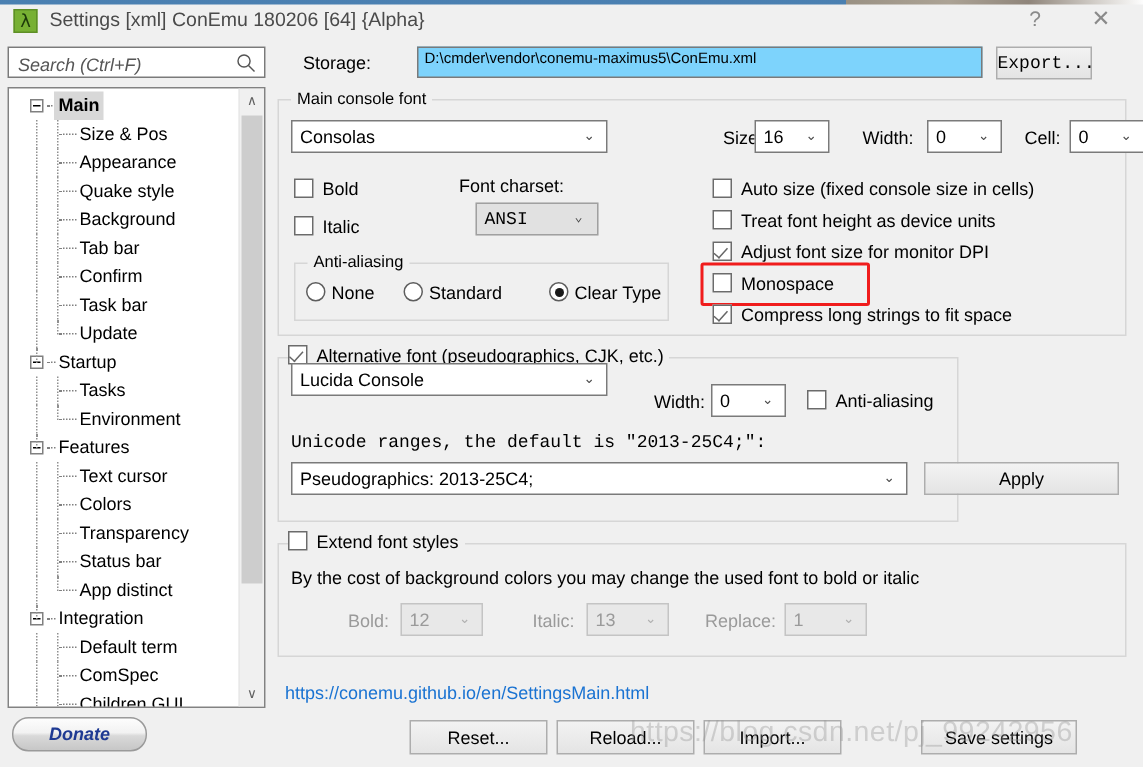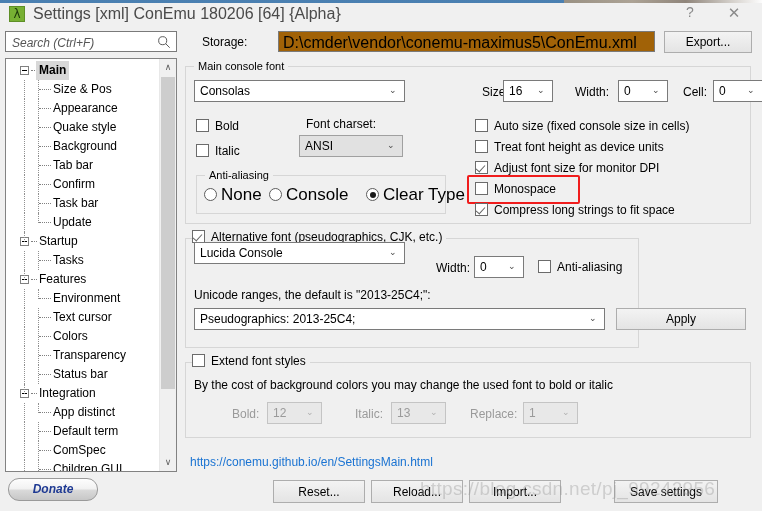--- a/index.html
+++ b/index.html
@@ -46,21 +46,21 @@
     box-sizing: border-box;
     color: #1d3a0a;
     font-size: 12px;
     line-height: 14px;
     text-align: center;
     font-family: "DejaVu Sans", sans-serif;
   }
   .title-text {
     position: absolute;
     left: 33px; top: 5px;
-    font-size: 16px;
+    font-size: 13px;
     color: #4a4a4a;
     white-space: nowrap;
   }
   .tb-btn {
     position: absolute;
     top: 0;
     width: 36px; height: 25px;
     color: #8a8a8a;
     font-size: 14px;
     line-height: 25px;
@@ -100,43 +100,43 @@
   
   .storage-label {
     position: absolute;
     left: 202px; top: 35px;
     font-size: 12px;
   }
   .storage-field {
     position: absolute;
     left: 278px; top: 31px;
     width: 377px; height: 21px;
-    background: #a16207;
+    background: #7dd3fc;
     border: 1px solid #7a7a7a;
     box-sizing: border-box;
-    font-size: 16px;
+    font-size: 10px;
     padding: 2px 0 0 4px;
     white-space: nowrap;
     overflow: hidden;
   }
   .btn {
     background: linear-gradient(to bottom, #f3f3f3, #e4e4e4);
     border: 1px solid #adadad;
     box-sizing: border-box;
     font-family: "Liberation Sans", sans-serif;
     font-size: 12px;
     color: #000;
     text-align: center;
     cursor: default;
     padding: 0;
   }
   .btn.export {
     position: absolute;
     left: 664px; top: 31px;
-    width: 88px; height: 22px;
+    width: 64px; height: 22px; font-family: Liberation Mono, monospace;
   }
 
   
   .tree {
     position: absolute;
     left: 5px; top: 58px;
     width: 172px; height: 414px;
     background: #fff;
     border: 1px solid #828282;
     box-sizing: border-box;
@@ -315,21 +315,21 @@
     content: "";
     position: absolute;
     left: 3px; top: 2px;
     width: 4px; height: 8px;
     border: solid #666;
     border-width: 0 1.6px 1.6px 0;
     transform: rotate(42deg);
   }
   .rad {
     position: absolute;
-    font-size: 17px;
+    font-size: 12px;
     white-space: nowrap;
     padding-left: 17px;
     line-height: 14px;
     height: 15px;
   }
   .rad:before {
     content: "";
     position: absolute;
     left: 0; top: 0;
     width: 13px; height: 13px;
@@ -471,67 +471,67 @@
           <span class="dot-h"></span>
           <span class="vline" style="height: 10px;"></span>
           <span class="lbl">Startup</span>
         </div>
         <div class="tree-row child">
           <span class="vline"></span>
           <span class="vline2"></span>
           <span class="dot-h"></span>
           <span class="lbl">Tasks</span>
         </div>
+        <div class="tree-row child">
+          <span class="vline"></span>
+          <span class="vline2 half"></span>
+          <span class="dot-h"></span>
+          <span class="lbl">Environment</span>
+        </div>
         <div class="tree-row root">
           <span class="expander"></span>
           <span class="dot-h"></span>
           <span class="vline" style="height: 10px;"></span>
           <span class="lbl">Features</span>
         </div>
         <div class="tree-row child">
           <span class="vline"></span>
+          <span class="vline2"></span>
+          <span class="dot-h"></span>
+          <span class="lbl">Text cursor</span>
+        </div>
+        <div class="tree-row child">
+          <span class="vline"></span>
+          <span class="vline2"></span>
+          <span class="dot-h"></span>
+          <span class="lbl">Colors</span>
+        </div>
+        <div class="tree-row child">
+          <span class="vline"></span>
+          <span class="vline2"></span>
+          <span class="dot-h"></span>
+          <span class="lbl">Transparency</span>
+        </div>
+        <div class="tree-row child">
+          <span class="vline"></span>
+          <span class="vline2"></span>
+          <span class="dot-h"></span>
+          <span class="lbl">Status bar</span>
+        </div>
+        <div class="tree-row child">
+          <span class="vline"></span>
           <span class="vline2 half"></span>
           <span class="dot-h"></span>
-          <span class="lbl">Environment</span>
-        </div>
-        <div class="tree-row child">
-          <span class="vline"></span>
-          <span class="vline2"></span>
-          <span class="dot-h"></span>
-          <span class="lbl">Text cursor</span>
-        </div>
-        <div class="tree-row child">
-          <span class="vline"></span>
-          <span class="vline2"></span>
-          <span class="dot-h"></span>
-          <span class="lbl">Colors</span>
-        </div>
-        <div class="tree-row child">
-          <span class="vline"></span>
-          <span class="vline2"></span>
-          <span class="dot-h"></span>
-          <span class="lbl">Transparency</span>
-        </div>
-        <div class="tree-row child">
-          <span class="vline"></span>
-          <span class="vline2"></span>
-          <span class="dot-h"></span>
-          <span class="lbl">Status bar</span>
+          <span class="lbl">App distinct</span>
         </div>
         <div class="tree-row root">
           <span class="expander"></span>
           <span class="dot-h"></span>
           <span class="vline" style="height: 10px;"></span>
           <span class="lbl">Integration</span>
-        </div>
-        <div class="tree-row child">
-          <span class="vline"></span>
-          <span class="vline2 half"></span>
-          <span class="dot-h"></span>
-          <span class="lbl">App distinct</span>
         </div>
         <div class="tree-row child">
           <span class="vline"></span>
           <span class="vline2"></span>
           <span class="dot-h"></span>
           <span class="lbl">Default term</span>
         </div>
         <div class="tree-row child">
           <span class="vline"></span>
           <span class="vline2"></span>
@@ -565,32 +565,32 @@
       </div>
 
       <div class="chk" style="left:10px; top:52px;">
         <span>Bold</span>
       </div>
       <div class="chk" style="left:10px; top:77px;">
         <span>Italic</span>
       </div>
 
       <div class="lbl-static" style="left:120px; top:50px;">Font charset:</div>
-      <div class="combo gray" style="left:113px; top:68px; width:104px;">
+      <div class="combo gray" style="left:131px; top:68px; width:82px;font-family:Liberation Mono, monospace;">
         <span class="val">ANSI</span>
         <span class="arrow">⌄</span>
       </div>
 
       <div class="group" style="left:10px; top:108px; width:250px; height:39px;">
         <div class="gtitle">Anti-aliasing</div>
         <div class="rad" style="left:7px; top:12px;">
           <span>None</span>
         </div>
         <div class="rad" style="left:72px; top:12px;">
-          <span>Console</span>
+          <span>Standard</span>
         </div>
         <div class="rad checked" style="left:169px; top:12px;">
           <span>Clear Type</span>
         </div>
       </div>
 
       <div class="lbl-static" style="left:296px; top:18px;">Size:</div>
       <div class="combo" style="left:317px; top:13px; width:50px;">
         <span class="val">16</span>
         <span class="arrow">⌄</span>
@@ -637,21 +637,21 @@
       </div>
       <div class="lbl-static" style="left:250px; top:22px;">Width:</div>
       <div class="combo" style="left:288px; top:17px; width:50px;">
         <span class="val">0</span>
         <span class="arrow">⌄</span>
       </div>
       <div class="chk" style="left:352px; top:21px;">
         <span>Anti-aliasing</span>
       </div>
 
-      <div class="lbl-static" style="left:8px; top:49px;">Unicode ranges, the default is "2013-25C4;":</div>
+      <div class="lbl-static" style="left:8px; top:49px;font-family:Liberation Mono, monospace;">Unicode ranges, the default is "2013-25C4;":</div>
       <div class="combo" style="left:8px; top:69px; width:411px;">
         <span class="val">Pseudographics: 2013-25C4;</span>
         <span class="arrow">⌄</span>
       </div>
       <button class="btn" style="position:absolute; left:430px; top:69px; width:130px; height:22px;">Apply</button>
     </div>
 
     <div class="group" style="left:0; top:304px; width:566px; height:76px;">
       <div class="gtitle-chk">
         <div class="chk" style="position:relative; left:0; top:0; display:inline-block;">

